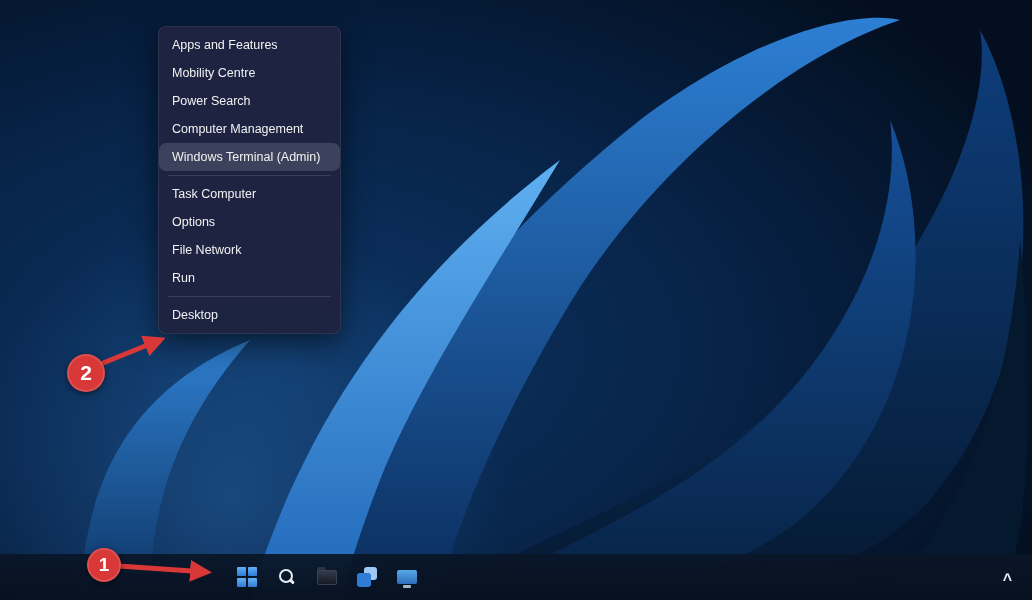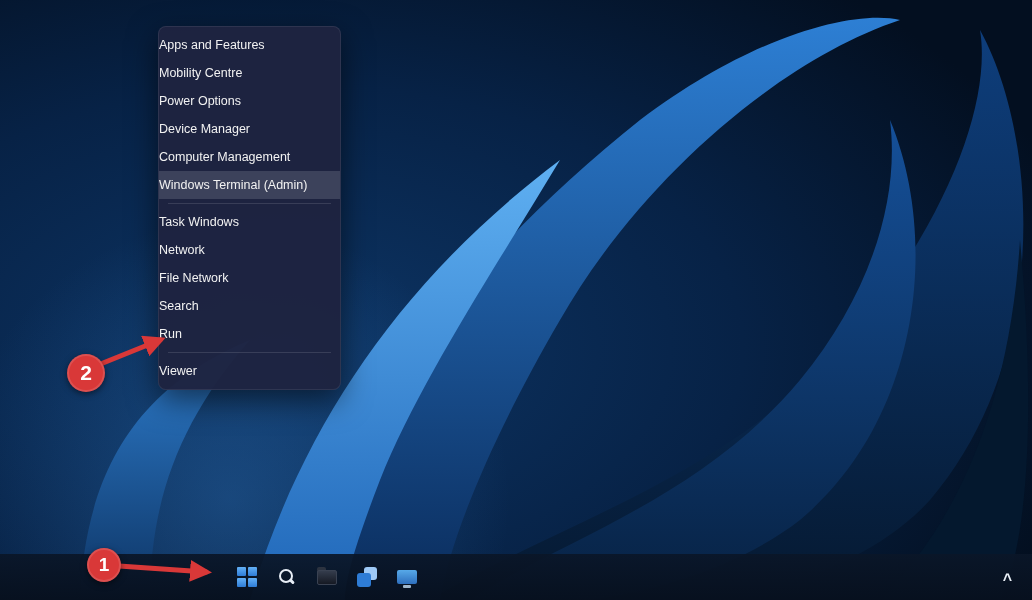--- a/index.html
+++ b/index.html
@@ -14,25 +14,25 @@
     position:absolute; left:158px; top:26px; width:183px;
     padding:4px 0;
     background:rgba(30,35,64,0.97);
     border:1px solid rgba(255,255,255,0.08);
     border-radius:8px;
     box-shadow:0 10px 30px rgba(0,0,0,0.55);
     color:#f2f2f2; font-size:12.5px;
     z-index:10;
   }
   .mi {
-    height:28px; padding:0 0;
+    height:28px; padding:0 13px;
     display:flex; align-items:center; justify-content:space-between;
     cursor:default; white-space:nowrap;
   }
-  .mi.highlight { background:rgba(255,255,255,0.14); }
+  .mi.highlight { background:rgba(255,255,255,0.14);border-radius:7px; }
   .sep { height:1px; background:rgba(255,255,255,0.12); margin:4px 9px; }
   .chev { color:#cfd6e4; font-size:15px; line-height:1; }
 
   
   .overlay { position:absolute; inset:0; z-index:30; pointer-events:none; }
   .badge {
     position:absolute; border-radius:50%;
     background:#d93838; color:#fff; font-weight:bold;
     display:flex; align-items:center; justify-content:center;
     box-shadow:0 2px 6px rgba(0,0,0,0.5), inset 0 0 0 2px rgba(255,255,255,0.12);
@@ -146,32 +146,30 @@
     <path d="M470,600 C560,540 700,500 800,380 C870,295 900,200 890,120 C940,240 920,420 800,520 C710,590 560,615 470,600 Z" fill="url(#g2)"></path>
     <path d="M300,600 C340,440 440,280 640,120 C760,30 860,10 900,20 C780,60 640,180 560,320 C490,440 450,540 440,600 Z" fill="url(#g3)"></path>
     <path d="M250,600 C300,430 400,280 560,160 C500,260 420,380 380,480 C355,545 345,580 345,600 Z" fill="url(#g4)"></path>
     <path d="M80,600 C85,480 130,390 250,340 C180,420 150,500 150,600 Z" fill="url(#g5)"></path>
     <path d="M880,600 C960,520 1010,400 1020,240 C1035,400 1030,540 1000,600 Z" fill="#04182e"></path>
   </svg>
 
   <div class="menu">
     <div class="mi">Apps and Features</div>
     <div class="mi">Mobility Centre</div>
-    <div class="mi">Power Options</div>
-    <div class="mi">Device Manager</div>
+    <div class="mi">Power Search</div>
     <div class="mi">Computer Management</div>
     <div class="mi highlight">Windows Terminal (Admin)</div>
     <div class="sep"></div>
-    <div class="mi">Task Windows</div>
-    <div class="mi">Network</div>
+    <div class="mi">Task Computer</div>
+    <div class="mi">Options</div>
     <div class="mi">File Network</div>
-    <div class="mi">Search</div>
     <div class="mi">Run</div>
     <div class="sep"></div>
-    <div class="mi">Viewer</div>
+    <div class="mi">Desktop</div>
   </div>
 
   <svg class="overlay" viewBox="0 0 1032 600">
     <defs>
       <marker id="ah" markerWidth="4.4" markerHeight="4.4" refX="3.2" refY="2.2" orient="auto">
         <path d="M0,0 L4.4,2.2 L0,4.4 Z" fill="#d93838"></path>
       </marker>
     </defs>
     <line x1="103" y1="363" x2="160" y2="340" stroke="#d93838" stroke-width="5" stroke-linecap="round" marker-end="url(#ah)"></line>
     <line x1="119" y1="566" x2="206" y2="572" stroke="#d93838" stroke-width="5" stroke-linecap="round" marker-end="url(#ah)"></line>

